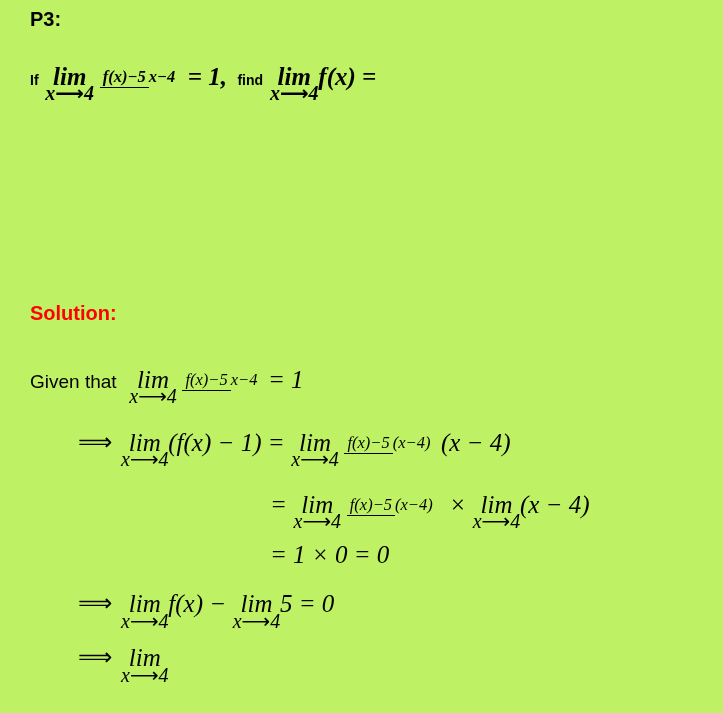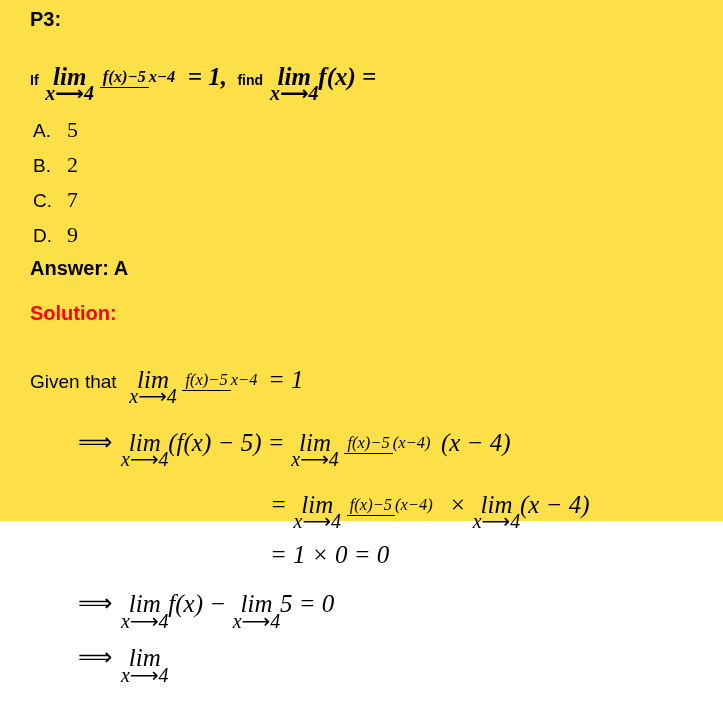--- a/index.html
+++ b/index.html
@@ -8,22 +8,22 @@
     background: #ffffff;
     width: 723px;
     height: 713px;
     overflow: hidden;
     font-family: "Liberation Sans", sans-serif;
     color: #000000;
   }
   .page {
     position: relative;
     width: 723px;
-    height: 521px;
-    background: #fde047;
+    height: 713px;
+    background: #bef264;
   }
   .line {
     position: absolute;
     white-space: nowrap;
   }
   .sans   { font-family: "Liberation Sans", sans-serif; font-size: 19px; }
   .sans-b { font-family: "Liberation Sans", sans-serif; font-size: 14px; font-weight: 700; }
   .head   { font-family: "Liberation Sans", sans-serif; font-size: 20px; font-weight: 700; }
   .red    { color: #FF0000; }
 
@@ -107,50 +107,35 @@
   <div class="line" style="left:30px; top:55px;">
     <span class="sans-b mr8">If</span>
     <span class="limop math-b"><span>lim</span><span class="under">x⟶4</span></span>
     <span class="frac math-b mr8"><span class="num">f(x)−5</span><span class="den">x−4</span></span>
     <span class="math math-b">= 1,</span>
     <span class="sans-b ml6 mr8">find</span>
     <span class="limop math-b"><span>lim</span><span class="under">x⟶4</span></span>
     <span class="math math-b">f(x) =</span>
   </div>
 
-  <div class="line" style="left:33px; top:118px;">
-    <div class="opt-row">
-      <span class="opt-label">A.</span><span class="opt-value">5</span>
-    </div>
-    <div class="opt-row">
-      <span class="opt-label">B.</span><span class="opt-value">2</span>
-    </div>
-    <div class="opt-row">
-      <span class="opt-label">C.</span><span class="opt-value">7</span>
-    </div>
-    <div class="opt-row">
-      <span class="opt-label">D.</span><span class="opt-value">9</span>
-    </div>
-  </div>
 
-  <div class="line head" style="left:30px; top:257px;">Answer: A</div>
 
   <div class="line head red" style="left:30px; top:302px;">Solution:</div>
 
   <div class="line" style="left:30px; top:358px;">
     <span class="sans mr8">Given that</span>
     <span class="limop ml8"><span>lim</span><span class="under">x⟶4</span></span>
     <span class="frac"><span class="num">f(x)−5</span><span class="den">x−4</span></span>
     <span class="math">= 1</span>
   </div>
 
   <div class="line" style="left:78px; top:421px;">
     <span class="imp">⟹</span>
     <span class="limop"><span>lim</span><span class="under">x⟶4</span></span>
-    <span class="math mr8">(f(x) − 5) =</span>
+    <span class="math mr8">(f(x) − 1) =</span>
     <span class="limop"><span>lim</span><span class="under">x⟶4</span></span>
     <span class="frac"><span class="num">f(x)−5</span><span class="den">(x−4)</span></span>
     <span class="math">(x − 4)</span>
   </div>
 
   <div class="line" style="left:270px; top:483px;">
     <span class="math mr8">=</span>
     <span class="limop"><span>lim</span><span class="under">x⟶4</span></span>
     <span class="frac"><span class="num">f(x)−5</span><span class="den">(x−4)</span></span>
     <span class="math ml6 mr8">×</span>

